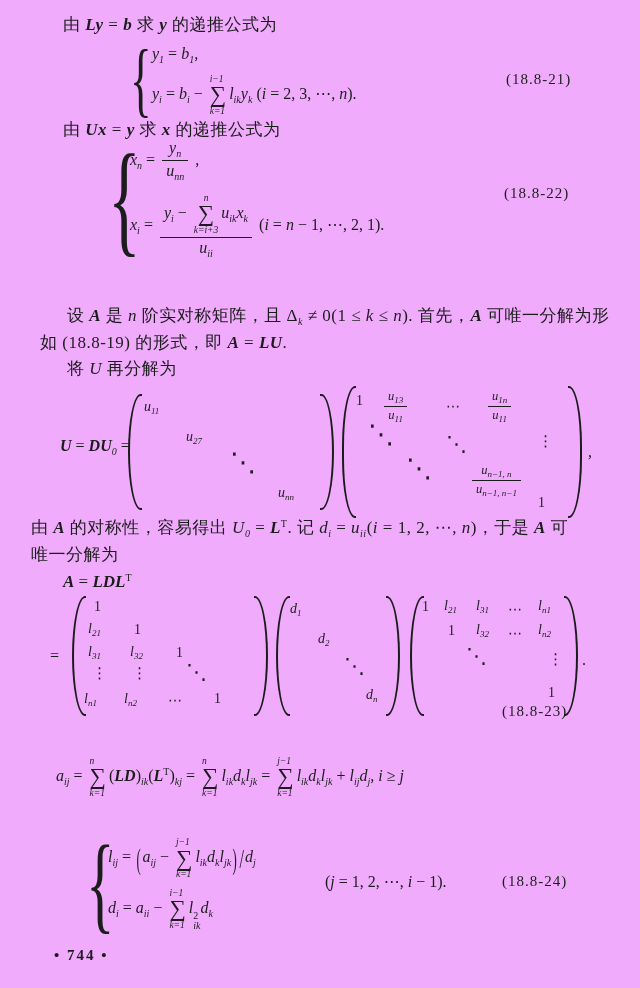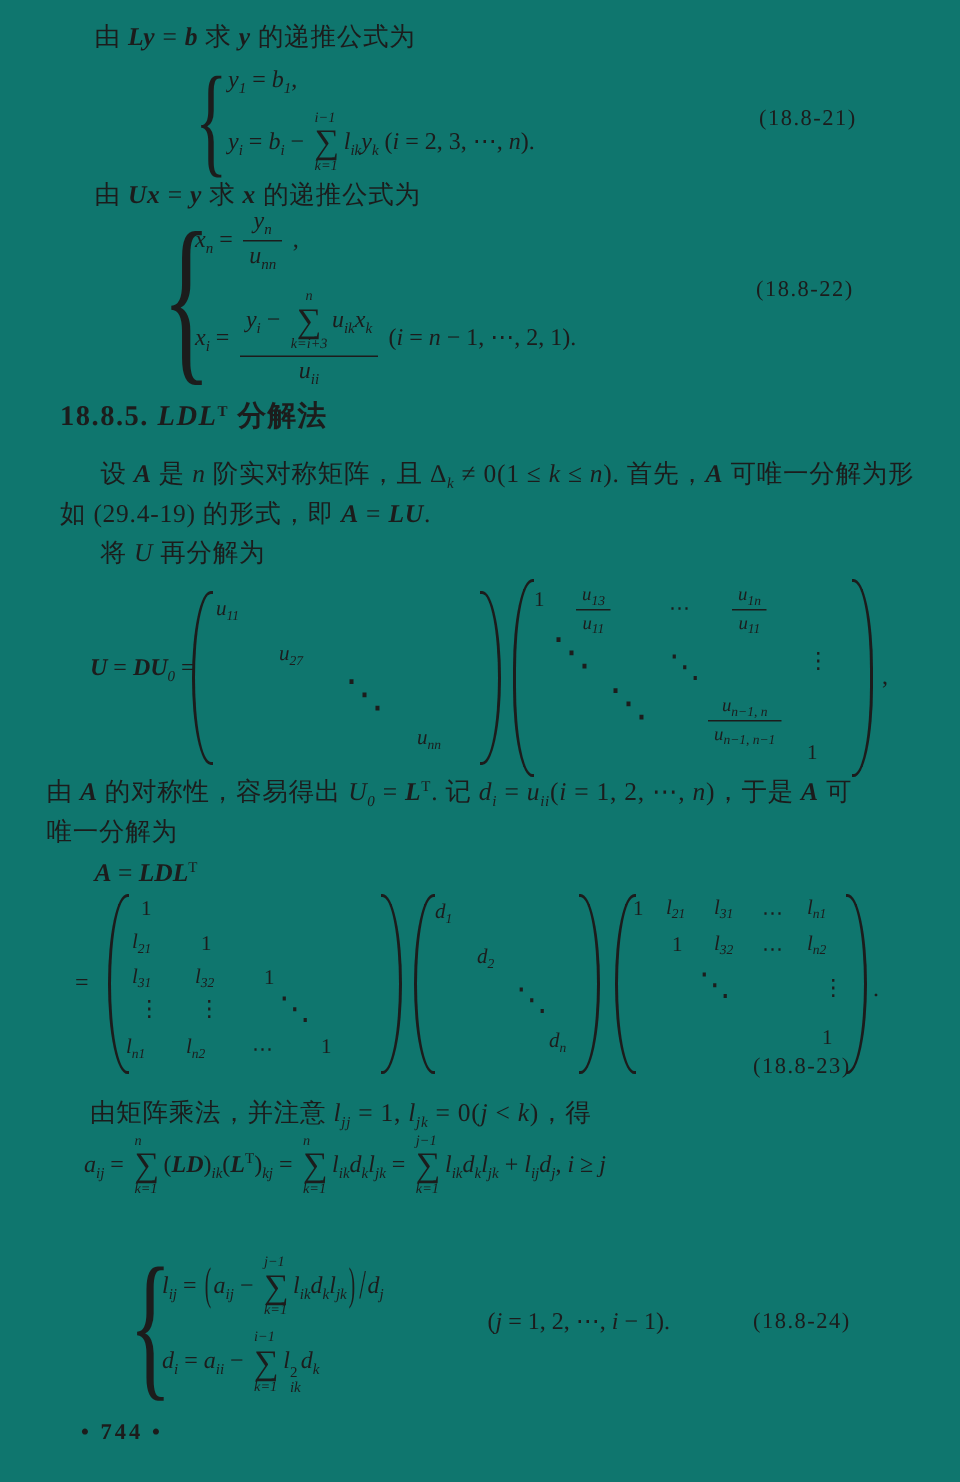--- a/index.html
+++ b/index.html
@@ -1,16 +1,16 @@
 <!DOCTYPE html>
 <html><head>
 <meta charset="utf-8">
 <style>
   html,body{margin:0;padding:0;background:#8a8a8a;}
-  .page{position:relative;width:640px;height:988px;margin:0 auto;background:#0f766e;
+  .page{position:relative;width:640px;height:988px;margin:0 auto;background:#f0abfc;
         color:#1c1c1c;font-family:"Liberation Serif","DejaVu Serif",serif;font-size:16px;overflow:hidden;}
   .line{position:absolute;white-space:nowrap;line-height:1.25;}
   .cjk{font-size:17px;letter-spacing:0.5px;}
   .heading{font-size:19px;font-weight:700;letter-spacing:1px;}
   .eqnum{font-size:15px;letter-spacing:1px;}
   .footer{font-size:15px;font-weight:700;letter-spacing:2px;}
 
   
   .mt{}
   .mv{font-style:italic;}
@@ -78,24 +78,23 @@
       <div class="eqline"><span class="mv">x</span><span class="msub">n</span><span class="mt"> = </span><span class="mfrac"><span class="mnum"><span class="mv">y</span><span class="msub">n</span></span><span class="mden"><span class="mv">u</span><span class="msub">nn</span></span></span><span class="mt"> ,</span></div>
       <div class="eqline"><span class="mv">x</span><span class="msub">i</span><span class="mt"> = </span><span class="mfrac"><span class="mnum"><span class="mv">y</span><span class="msub">i</span><span class="mt"> − </span><span class="msum">
                 <span class="lim">n</span>
                 <span class="sig">∑</span>
                 <span class="lim">k=i+3</span>
               </span><span class="mv">u</span><span class="msub">ik</span><span class="mv">x</span><span class="msub">k</span></span><span class="mden"><span class="mv">u</span><span class="msub">ii</span></span></span><span class="mt">  (</span><span class="mv">i</span><span class="mt"> = </span><span class="mv">n</span><span class="mt"> − 1, ⋯, 2, 1).</span></div>
     </div>
   </div>
   <div class="line eqnum" style="left:504px;top:184px;text-align:right;">(18.8-22)</div>
 
-  <div class="line heading" style="left:40px;top:266px;"><span class="mt">18.8.5.  </span><span class="mbv">LDL</span><span class="msup">T</span><span class="mt"> 分解法</span></div>
 
   <div class="line cjk" style="left:67px;top:305px;"><span class="mt">设 </span><span class="mbv">A</span><span class="mt"> 是 </span><span class="mv">n</span><span class="mt"> 阶实对称矩阵，且 Δ</span><span class="msub">k</span><span class="mt"> ≠ 0(1 ≤ </span><span class="mv">k</span><span class="mt"> ≤ </span><span class="mv">n</span><span class="mt">).  首先，</span><span class="mbv">A</span><span class="mt"> 可唯一分解为形</span></div>
-  <div class="line cjk" style="left:40px;top:332px;"><span class="mt">如 (29.4-19) 的形式，即  </span><span class="mbv">A</span><span class="mt"> = </span><span class="mbv">LU</span><span class="mt">.</span></div>
+  <div class="line cjk" style="left:40px;top:332px;"><span class="mt">如 (18.8-19) 的形式，即  </span><span class="mbv">A</span><span class="mt"> = </span><span class="mbv">LU</span><span class="mt">.</span></div>
   <div class="line cjk" style="left:67px;top:358px;"><span class="mt">将 </span><span class="mv">U</span><span class="mt"> 再分解为</span></div>
 
   <div class="eqrow" style="left:0;top:386px;width:640px;height:136px;">
     <div class="line" style="left:60px;top:50px;"><span class="mbv">U</span><span class="mt"> = </span><span class="mbv">DU</span><span class="msub">0</span><span class="mt"> =</span></div>
     <div class="mtx" style="left:128px;top:8px;width:206px;height:116px;">
       <div class="lp"></div>
       <div class="rp"></div>
       <div class="cell" style="left:16px;top:6px;"><span class="mv">u</span><span class="msub">11</span></div>
       <div class="cell" style="left:58px;top:36px;"><span class="mv">u</span><span class="msub">27</span></div>
       <div class="cell dd" style="left:102px;top:56px;">⋱</div>
@@ -162,21 +161,20 @@
       <div class="cell" style="left:98px;top:31px;">⋯</div>
       <div class="cell" style="left:128px;top:27px;"><span class="mv">l</span><span class="msub">n2</span></div>
       <div class="cell dd2" style="left:56px;top:50px;">⋱</div>
       <div class="cell vd" style="left:138px;top:56px;">⋮</div>
       <div class="cell" style="left:138px;top:90px;">1</div>
     </div>
     <div class="line" style="left:582px;top:58px;">.</div>
     <div class="line eqnum" style="left:502px;top:110px;text-align:center;">(18.8-23)</div>
   </div>
 
-  <div class="line cjk" style="left:60px;top:731px;"><span class="mt">由矩阵乘法，并注意  </span><span class="mv">l</span><span class="msub">jj</span><span class="mt"> = 1,  </span><span class="mv">l</span><span class="msub">jk</span><span class="mt"> = 0(</span><span class="mv">j</span><span class="mt"> &lt; </span><span class="mv">k</span><span class="mt">)，得</span></div>
 
   <div class="line" style="left:56px;top:756px;"><span class="mv">a</span><span class="msub">ij</span><span class="mt"> = </span><span class="msum">
         <span class="lim">n</span>
         <span class="sig">∑</span>
         <span class="lim">k=1</span>
       </span><span class="mt">(</span><span class="mbv">LD</span><span class="mt">)</span><span class="msub">ik</span><span class="mt">(</span><span class="mbv">L</span><span class="msup">T</span><span class="mt">)</span><span class="msub">kj</span><span class="mt"> = </span><span class="msum">
         <span class="lim">n</span>
         <span class="sig">∑</span>
         <span class="lim">k=1</span>
       </span><span class="mv">l</span><span class="msub">ik</span><span class="mv">d</span><span class="msub">k</span><span class="mv">l</span><span class="msub">jk</span><span class="mt"> = </span><span class="msum">

